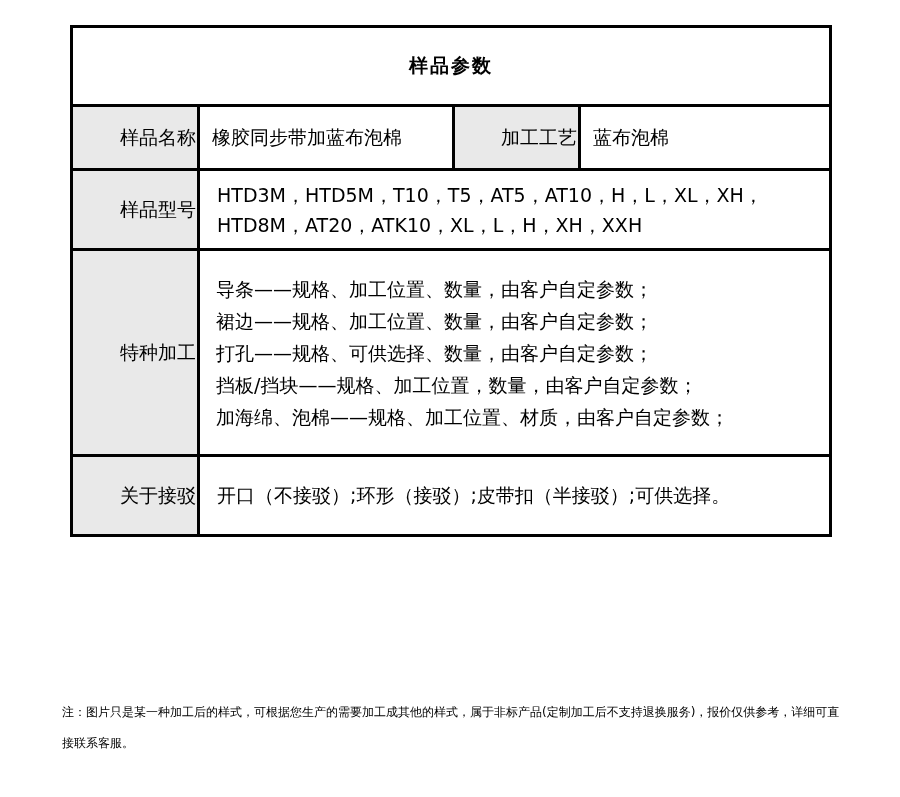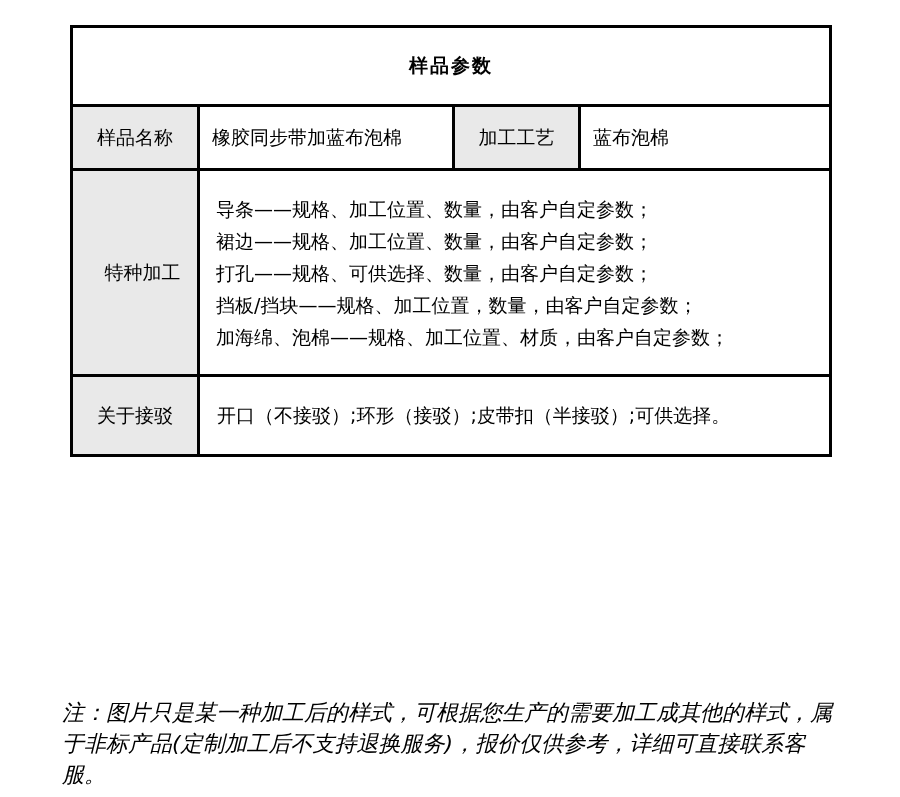--- a/index.html
+++ b/index.html
@@ -24,35 +24,35 @@
     font-size:19px;
     vertical-align:middle;
     overflow:hidden;
   }
   td.title-cell{
     height:74px;text-align:center;
     font-size:34px;font-weight:bold;letter-spacing:2px;
   }
   td.label{
     background:var(--label-bg);
-    text-align:center;
+    text-align:right;
   }
   td.value{padding-left:12px;}
   td.value-span{padding-left:17px;}
   tr.r1 td{height:59px;}
   tr.r2 td{height:57px;}
   tr.r3 td{height:75px;}
   tr.r4 td{height:78px;}
   tr.r5 td{height:201px;padding-left:16px;}
   tr.r6 td{height:75px;}
   .model-line{line-height:30px;}
   .special-line{line-height:32px;}
   .note{
     position:absolute;left:62px;top:697px;width:782px;
-    font-size:22px;line-height:31px;font-style:italic;
+    font-size:12px;line-height:31px;
   }
 </style>
 </head>
 <body>
 
 <div class="wrap">
   <table class="params">
     <colgroup>
       <col style="width:127px">
       <col style="width:255px">
@@ -62,20 +62,27 @@
     <tbody>
       <tr>
         <td colspan="4" class="title-cell">样品参数</td>
       </tr>
       <tr class="r1">
         <td class="label">样品名称</td>
         <td class="value">橡胶同步带加蓝布泡棉</td>
         <td class="label">加工工艺</td>
         <td class="value">蓝布泡棉</td>
       </tr>
+      <tr class="r3">
+        <td class="label">样品型号</td>
+        <td colspan="3" class="value-span">
+          <div class="model-line">HTD3M，HTD5M，T10，T5，AT5，AT10，H，L，XL，XH，</div>
+          <div class="model-line">HTD8M，AT20，ATK10，XL，L，H，XH，XXH</div>
+        </td>
+      </tr>
       <tr class="r5">
         <td class="label">特种加工</td>
         <td colspan="3" class="value-span">
           <div class="special-line">导条——规格、加工位置、数量，由客户自定参数；</div>
           <div class="special-line">裙边——规格、加工位置、数量，由客户自定参数；</div>
           <div class="special-line">打孔——规格、可供选择、数量，由客户自定参数；</div>
           <div class="special-line">挡板/挡块——规格、加工位置，数量，由客户自定参数；</div>
           <div class="special-line">加海绵、泡棉——规格、加工位置、材质，由客户自定参数；</div>
         </td>
       </tr>

